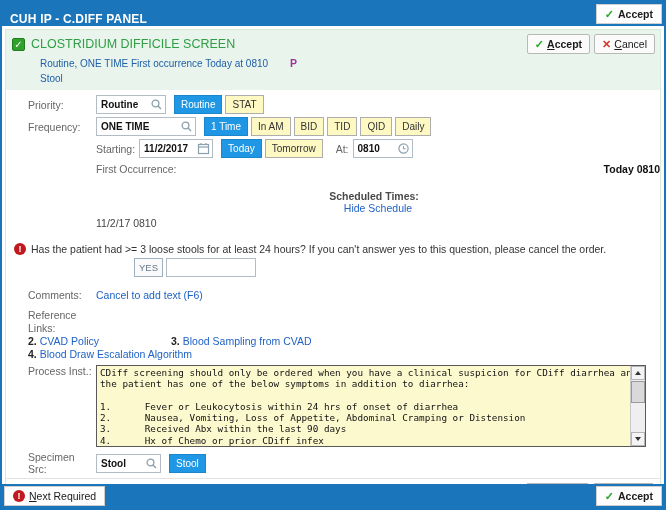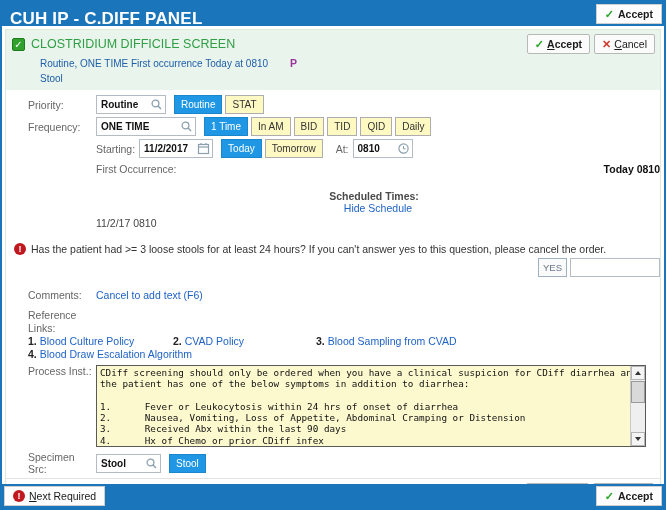--- a/index.html
+++ b/index.html
@@ -1,21 +1,21 @@
 <!DOCTYPE html>
 <html><head>
 <meta charset="utf-8">
 <style>
   * { margin:0; padding:0; box-sizing:border-box; }
   body { font-family:"Liberation Sans", sans-serif; background:#fff; }
   .window { width:666px; height:510px; border:2px solid #1b75bb; position:relative; background:#fff; overflow:hidden; }
 
   
   .titlebar { background:#1b75bb; height:24px; display:flex; align-items:center; padding:0 2px 0 8px; }
-  .titlebar-title { color:#fff; font-size:17px; font-weight:bold; letter-spacing:.2px; flex:1;margin-top:10px; }
+  .titlebar-title { color:#fff; font-size:12px; font-weight:bold; letter-spacing:.2px; flex:1;margin-top:10px; }
   .bottombar { position:absolute; left:0; right:0; bottom:0; height:24px; background:#1b75bb; display:flex; align-items:center; justify-content:space-between; padding:0 2px; }
   .bar-btn { background:#fdfdfd; border:1px solid #cfcfcf; height:20px; font-size:10.5px; display:inline-flex; align-items:center; gap:4px; padding:0 8px; color:#1a1a1a; cursor:pointer; font-weight:bold; }
 
   
   .content { position:absolute; top:24px; bottom:24px; left:0; right:0; padding:3px; background:#fff; overflow:hidden; }
   .card { border:1px solid #d9ead9; }
   .green-bg { background:#e9f4ed; }
 
   .card-header { padding:4px 5px 5px 6px; }
   .header-row { display:flex; align-items:center; gap:6px; }
@@ -45,21 +45,21 @@
   .pill.selected { background:#1f97e4; border-color:#1a86cc; color:#fff; }
   .bold-val { font-weight:bold; color:#111; font-size:10.5px; }
   .bold-label { font-weight:bold; color:#4a4a4a; font-size:10.5px; margin-right:8px; }
   .plain-val { color:#444; font-size:10.5px; }
   .link { color:#2063c6; font-size:10.5px; cursor:pointer; }
 
   
   .question-row { display:flex; align-items:flex-start; gap:5px; margin:12px 0 2px 8px; }
   .warn-icon { width:12px; height:12px; border-radius:50%; background:#c0181f; color:#fff; font-size:9px; font-weight:bold; text-align:center; line-height:12px; flex-shrink:0; margin-top:1px; }
   .question-text { color:#333; font-size:10.5px; line-height:14px; }
-  .yes-row { margin:2px 0 8px 128px; display:flex; align-items:center;justify-content:flex-end; }
+  .yes-row { margin:2px 0 8px 128px; display:flex; align-items:center; }
   .yes-btn { height:19px; border:1px solid #9fb1c1; background:#fafafa; color:#66788a; font-size:9.5px; padding:0 4px; margin-right:3px; cursor:pointer; font-family:"Liberation Sans", sans-serif; }
   .answer-input { width:90px; height:19px; border:1px solid #b3bcc4; font-size:10px; padding:0 3px; outline:none; }
 
   
   .ref-row { display:flex; align-items:flex-start; margin:2px 0 2px 22px;flex-direction:column; }
   .ref-labels { width:68px; flex-shrink:0; color:#666; font-size:10.5px; line-height:13px; }
   .ref-grid { flex:1; font-size:10.5px; line-height:13px; }
   .ref-line { display:flex; }
   .ref-item { display:inline-block; }
   .ref-c1 { width:145px; } .ref-c2 { width:143px; } .ref-c3 { flex:1; }
@@ -216,21 +216,20 @@
           <span class="link">Cancel to add text (F6)</span>
         </div>
 
         <div class="ref-row">
           <div class="ref-labels">
             <div>Reference</div>
             <div>Links:</div>
           </div>
           <div class="ref-grid">
             <div class="ref-line">
-              <span class="ref-item ref-c1"><span class="ref-num">1.</span><span class="link">Blood Culture Policy</span></span>
               <span class="ref-item ref-c2"><span class="ref-num">2.</span><span class="link">CVAD Policy</span></span>
               <span class="ref-item ref-c3"><span class="ref-num">3.</span><span class="link">Blood Sampling from CVAD</span></span>
             </div>
             <div class="ref-line">
               <span class="ref-item"><span class="ref-num">4.</span><span class="link">Blood Draw Escalation Algorithm</span></span>
             </div>
           </div>
         </div>
 
         <div class="proc-row">

